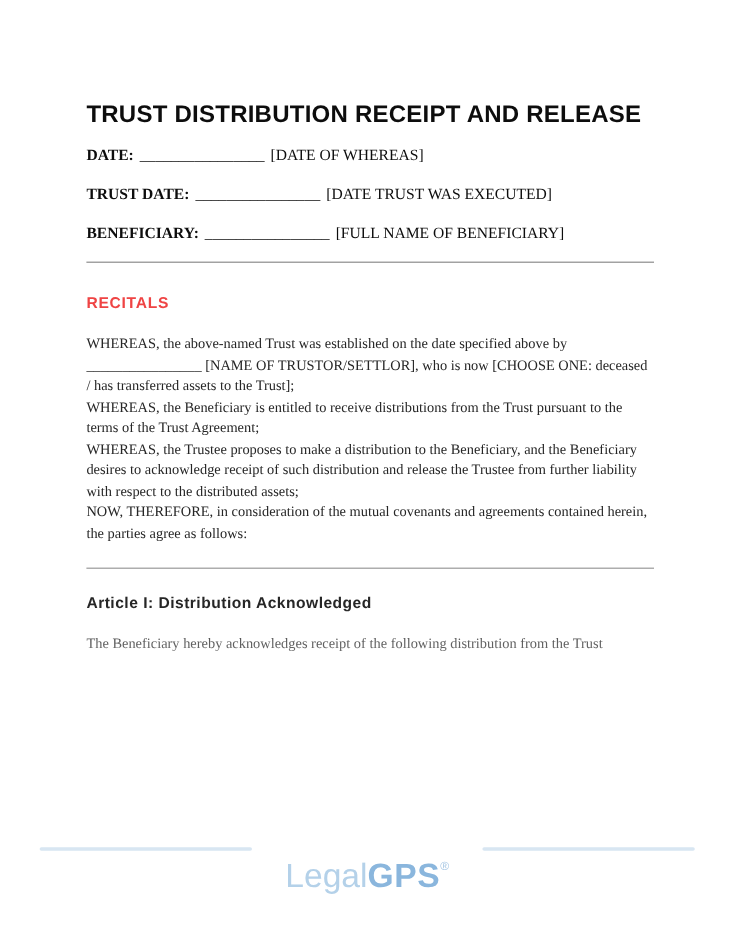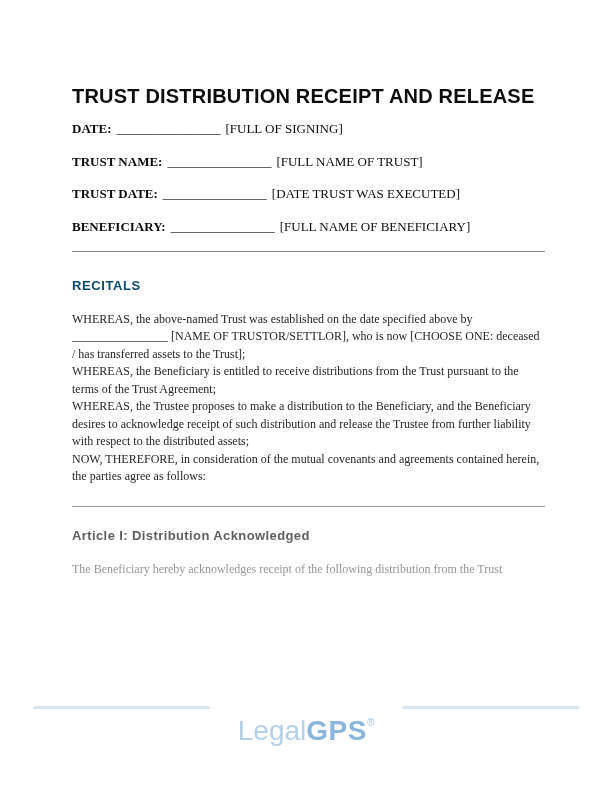--- a/index.html
+++ b/index.html
@@ -45,21 +45,21 @@
     margin-top: 17px;
     width: 473px;
   }
   .recitals-heading {
     margin-top: 26px;
     font-family: "Liberation Sans", sans-serif;
     font-weight: bold;
     font-size: 13px;
     line-height: 16px;
     letter-spacing: 0.6px;
-    color: #0c4a6e;
+    color: #ef4444;
   }
   .body-par {
     margin-top: 0;
     font-family: "Liberation Serif", serif;
     font-size: 12px;
     line-height: 17.5px;
     color: #262626;
   }
   .body-par.first { margin-top: 17px; }
   .faded-divider {
@@ -132,24 +132,21 @@
 </head>
 <body>
 
 <div class="page">
   <div class="content">
 
     <h1 class="doc-title">TRUST DISTRIBUTION RECEIPT AND RELEASE</h1>
 
     <div class="fields">
       <div class="field-row">
-        <span class="field-label">DATE:</span><span class="field-blank">________________</span><span class="field-hint">[FULL OF SIGNING]</span>
-      </div>
-      <div class="field-row">
-        <span class="field-label">TRUST NAME:</span><span class="field-blank">________________</span><span class="field-hint">[FULL NAME OF TRUST]</span>
+        <span class="field-label">DATE:</span><span class="field-blank">________________</span><span class="field-hint">[DATE OF WHEREAS]</span>
       </div>
       <div class="field-row">
         <span class="field-label">TRUST DATE:</span><span class="field-blank">________________</span><span class="field-hint">[DATE TRUST WAS EXECUTED]</span>
       </div>
       <div class="field-row">
         <span class="field-label">BENEFICIARY:</span><span class="field-blank">________________</span><span class="field-hint">[FULL NAME OF BENEFICIARY]</span>
       </div>
     </div>
 
     <hr class="section-divider">

